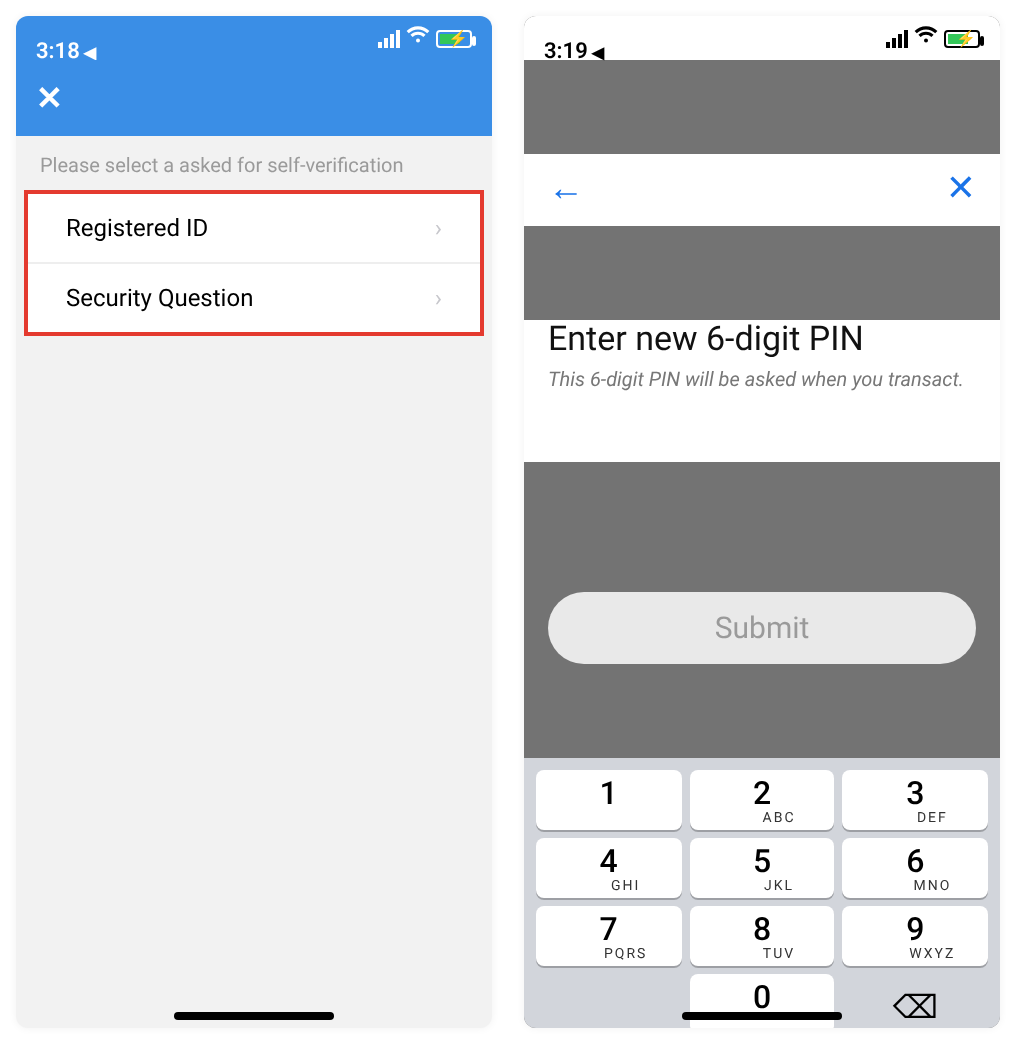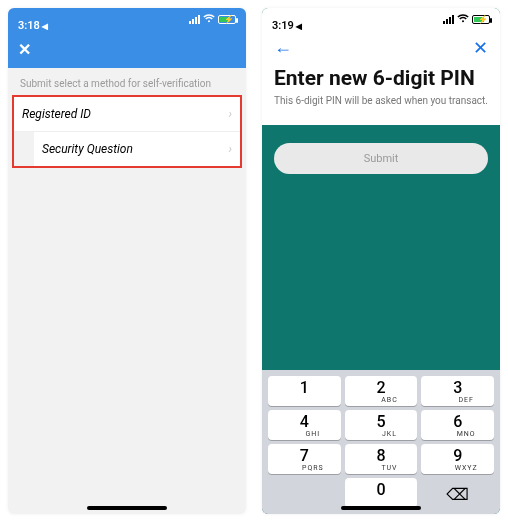--- a/index.html
+++ b/index.html
@@ -79,57 +79,57 @@
     font-size: 10px;
     color: #9a9a9a;
     padding: 10px 12px 6px;
   }
   .options {
     border: 2px solid #e43a2f;
     margin: 0 4px;
   }
   .option-row {
     background: #fff;
-    padding: 10px 8px;
+    padding: 10px 19px;
     font-size: 12px;
     border-bottom: 1px solid #eee;
     display: flex;
     align-items: center;
     justify-content: space-between;
     cursor: pointer;
-    font-style: italic;
-  }
-  .option-row:last-child { border-bottom: none; margin-left: 20px; }
+  }
+  .option-row:last-child { border-bottom: none; }
   .chev { color: #c7c7cc; font-size: 12px; }
 
   
   .right-top {
     background: #fff;
     padding: 6px 12px 8px;
     display: flex;
     align-items: center;
     justify-content: space-between;
   }
   .arrow-back { color: #1a73e8; font-size: 18px; cursor:pointer; }
   .close-blue { color: #1a73e8; font-size: 18px; cursor:pointer; font-weight:500; }
   .right-body {
     background: #fff;
     padding: 0 12px 10px;
   }
   .title-lg {
-    font-size: 21px;
-    font-weight: 700;
+    font-size: 17px;
+    font-weight: 400;
     color: #111;
     margin-bottom: 4px;
   }
   .subtitle {
     font-size: 10px;
     color: #777;
     line-height: 1.3;
-    margin-bottom: 8px;
+    margin-bottom: 24px;
+    font-style: italic;
   }
   .pin-section {
     border: 2px solid #e43a2f;
     padding: 6px 6px 8px;
     background: #fff;
   }
   .pin-label {
     font-size: 9px;
     color: #555;
     margin: 2px 0 4px;
@@ -147,21 +147,21 @@
   }
   .pin-cell.active { border-bottom: 2px solid #1a73e8; }
 
   .submit-btn {
     margin: 18px 12px 0;
     background: #e9e9e9;
     color: #9a9a9a;
     text-align: center;
     padding: 9px 0;
     border-radius: 18px;
-    font-size: 11px;
+    font-size: 15px;
     cursor: pointer;
   }
 
   
   .keypad {
     margin-top: auto;
     background: #d2d5db;
     padding: 4px;
   }
   .krow { display:flex; }
@@ -211,37 +211,37 @@
           <i></i>
           <span class="bolt">⚡</span>
         </span>
     </span>
   </div>
 
   <div class="header-blue">
     <span class="close-x">✕</span>
   </div>
 
-  <div class="subhead">Submit select a method for self-verification</div>
+  <div class="subhead">Please select a asked for self-verification</div>
 
   <div class="options">
     <div class="option-row">
       <span>Registered ID</span>
       <span class="chev">›</span>
     </div>
     <div class="option-row">
       <span>Security Question</span>
       <span class="chev">›</span>
     </div>
   </div>
 
   <div class="home-ind"></div>
 </div>
 
-<div class="phone" style="background:#0f766e;">
+<div class="phone" style="background:#737373;gap:47px;">
 
   <div class="statusbar sb-white">
     <span class="time">
       <span>3:19</span><span style="font-size:8px; margin-left:2px;">◀</span>
     </span>
     <span class="spacer"></span>
     <span class="sigs">
       <span class="bars">
           <span></span>
           <span></span>

